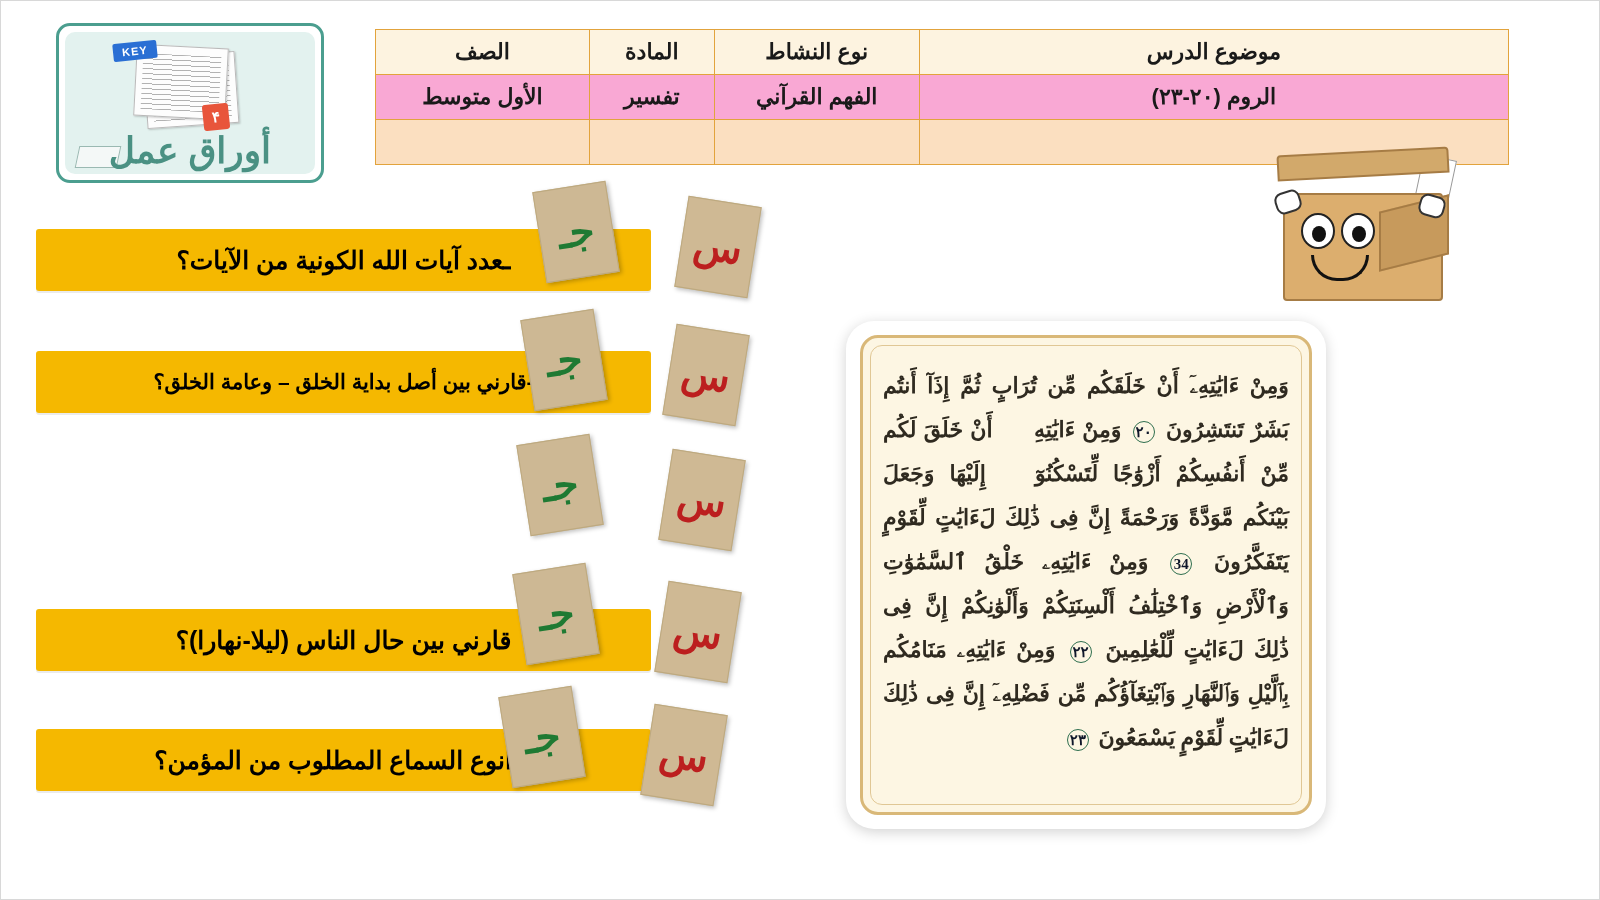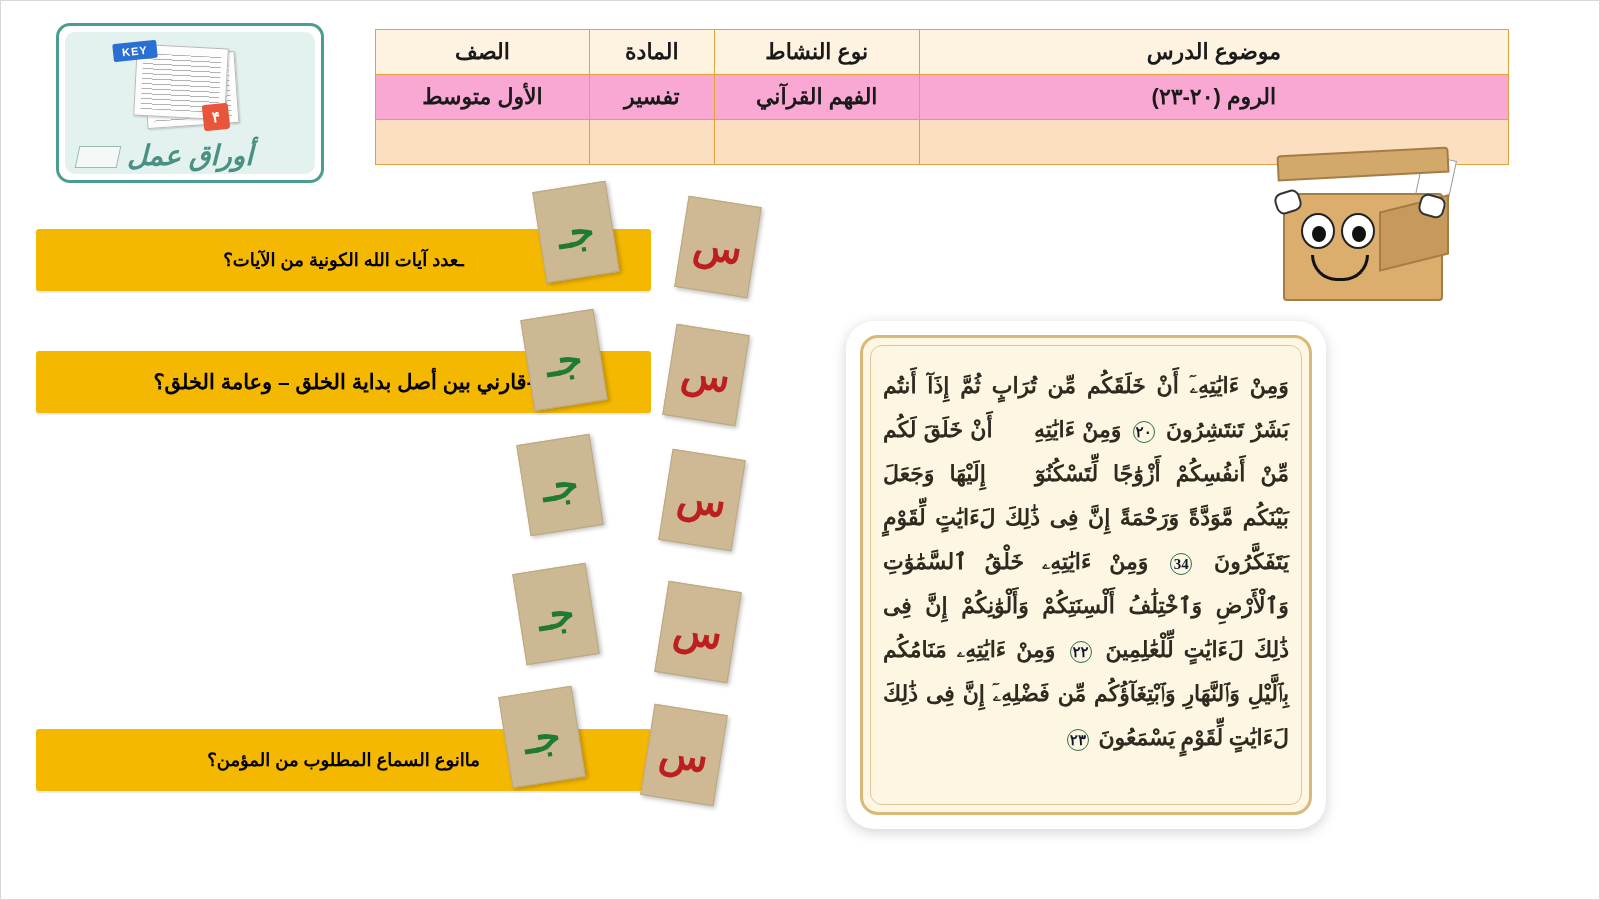--- a/index.html
+++ b/index.html
@@ -65,24 +65,23 @@
     font-size: 15px; font-weight: bold;
     display: flex; align-items: center; justify-content: center;
     border-radius: 3px;
     transform: rotate(-6deg);
   }
   .logo-caption {
     position: absolute;
     left: 0; right: 0; bottom: 8px;
     text-align: center;
     color: #4a9183;
-    font-size: 28px;
+    font-size: 36px;
     font-weight: bold;
     direction: rtl;
-    font-style: italic;
   }
   .logo-badge {
     position: absolute;
     left: 18px; bottom: 12px;
     width: 42px; height: 22px;
     border: 1px solid #9ab9b2;
     background: #f4f8f7;
     transform: skewX(-12deg);
   }
 
@@ -118,21 +117,21 @@
     width: 615px;
     height: 62px;
     background: #f5b800;
     border-radius: 3px;
     display: flex;
     align-items: center;
     justify-content: center;
     direction: rtl;
     color: #000;
     font-weight: bold;
-    font-size: 18px;
+    font-size: 25px;
     padding: 0 16px;
     box-shadow: 0 2px 0 rgba(0,0,0,.08);
     text-align: center;
   }
   .qbar.q1 { top: 228px; }
   .qbar.q2 { top: 350px; font-size: 21px; }
   .qbar.q3 { top: 478px; }
   .qbar.q4 { top: 608px; }
   .qbar.q5 { top: 728px; }
 
@@ -322,20 +321,21 @@
       <td></td>
       <td></td>
       <td></td>
       <td></td>
     </tr>
   </tbody>
     </table>
 
   <div class="qbar q1">ـعدد آيات الله الكونية من الآيات؟</div>
   <div class="qbar q2">-قارني بين أصل بداية الخلق – وعامة الخلق؟</div>
+  <div class="qbar q4">قارني بين حال الناس (ليلا-نهارا)؟</div>
   <div class="qbar q5">ماانوع السماع المطلوب من المؤمن؟</div>
 
   <div class="cards cp1">
     <div class="card ans">جـ</div>
     <div class="card q">س</div>
   </div>
   <div class="cards cp2">
     <div class="card ans">جـ</div>
     <div class="card q">س</div>
   </div>

